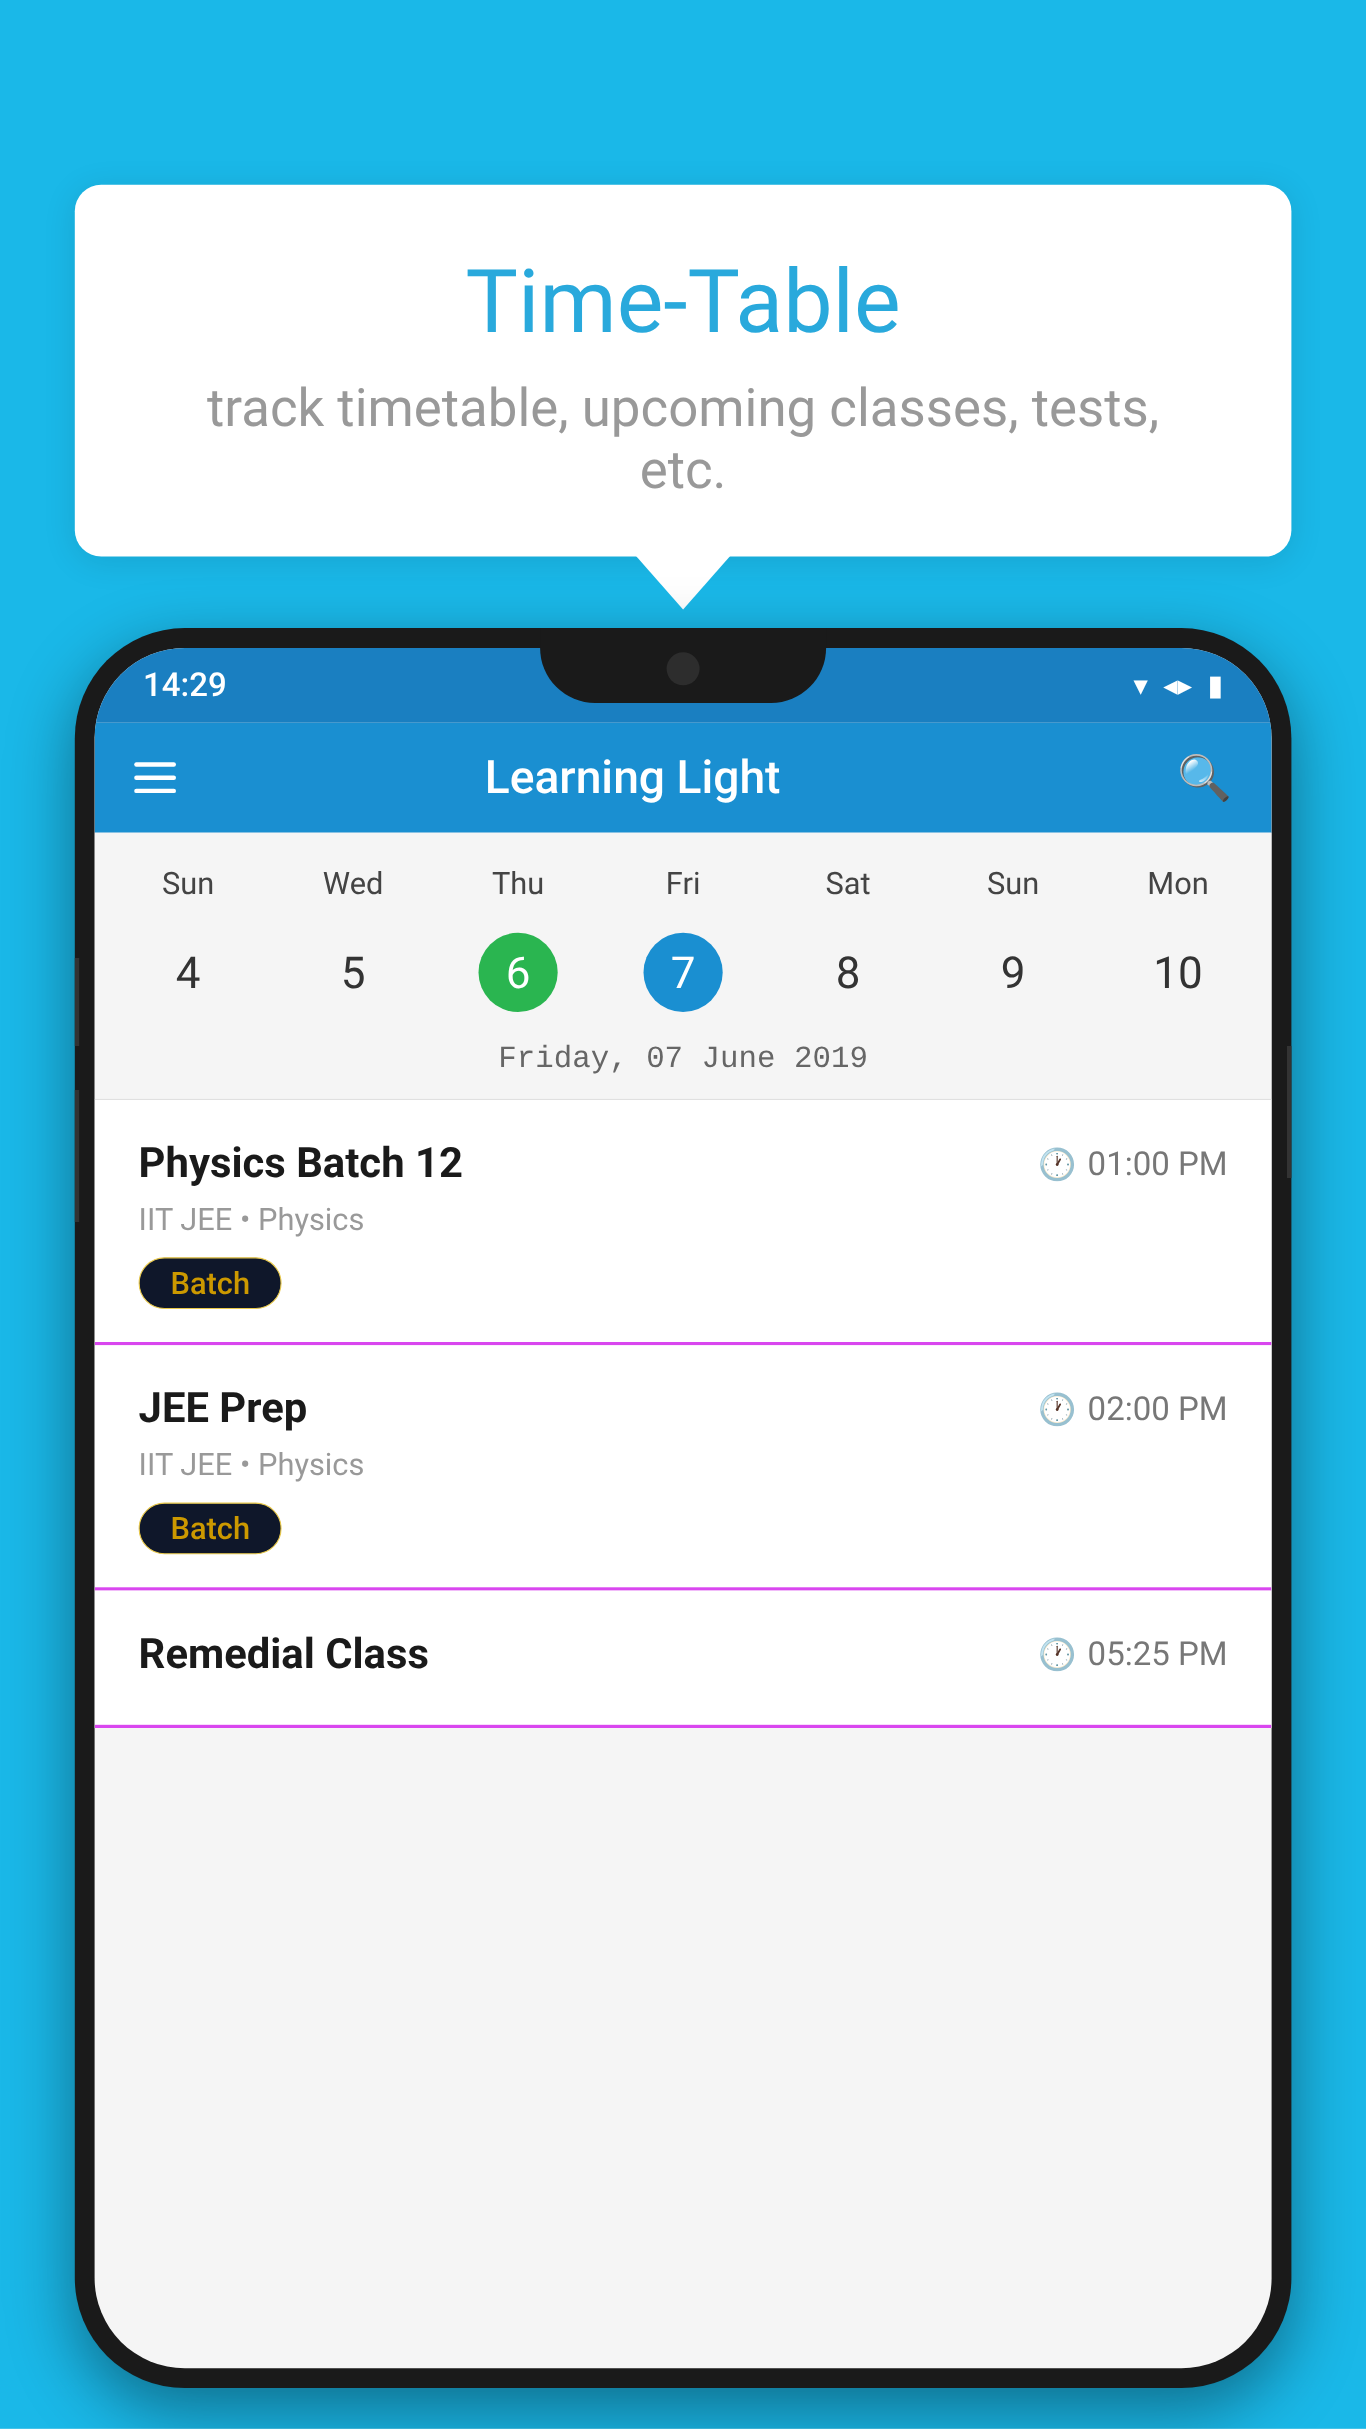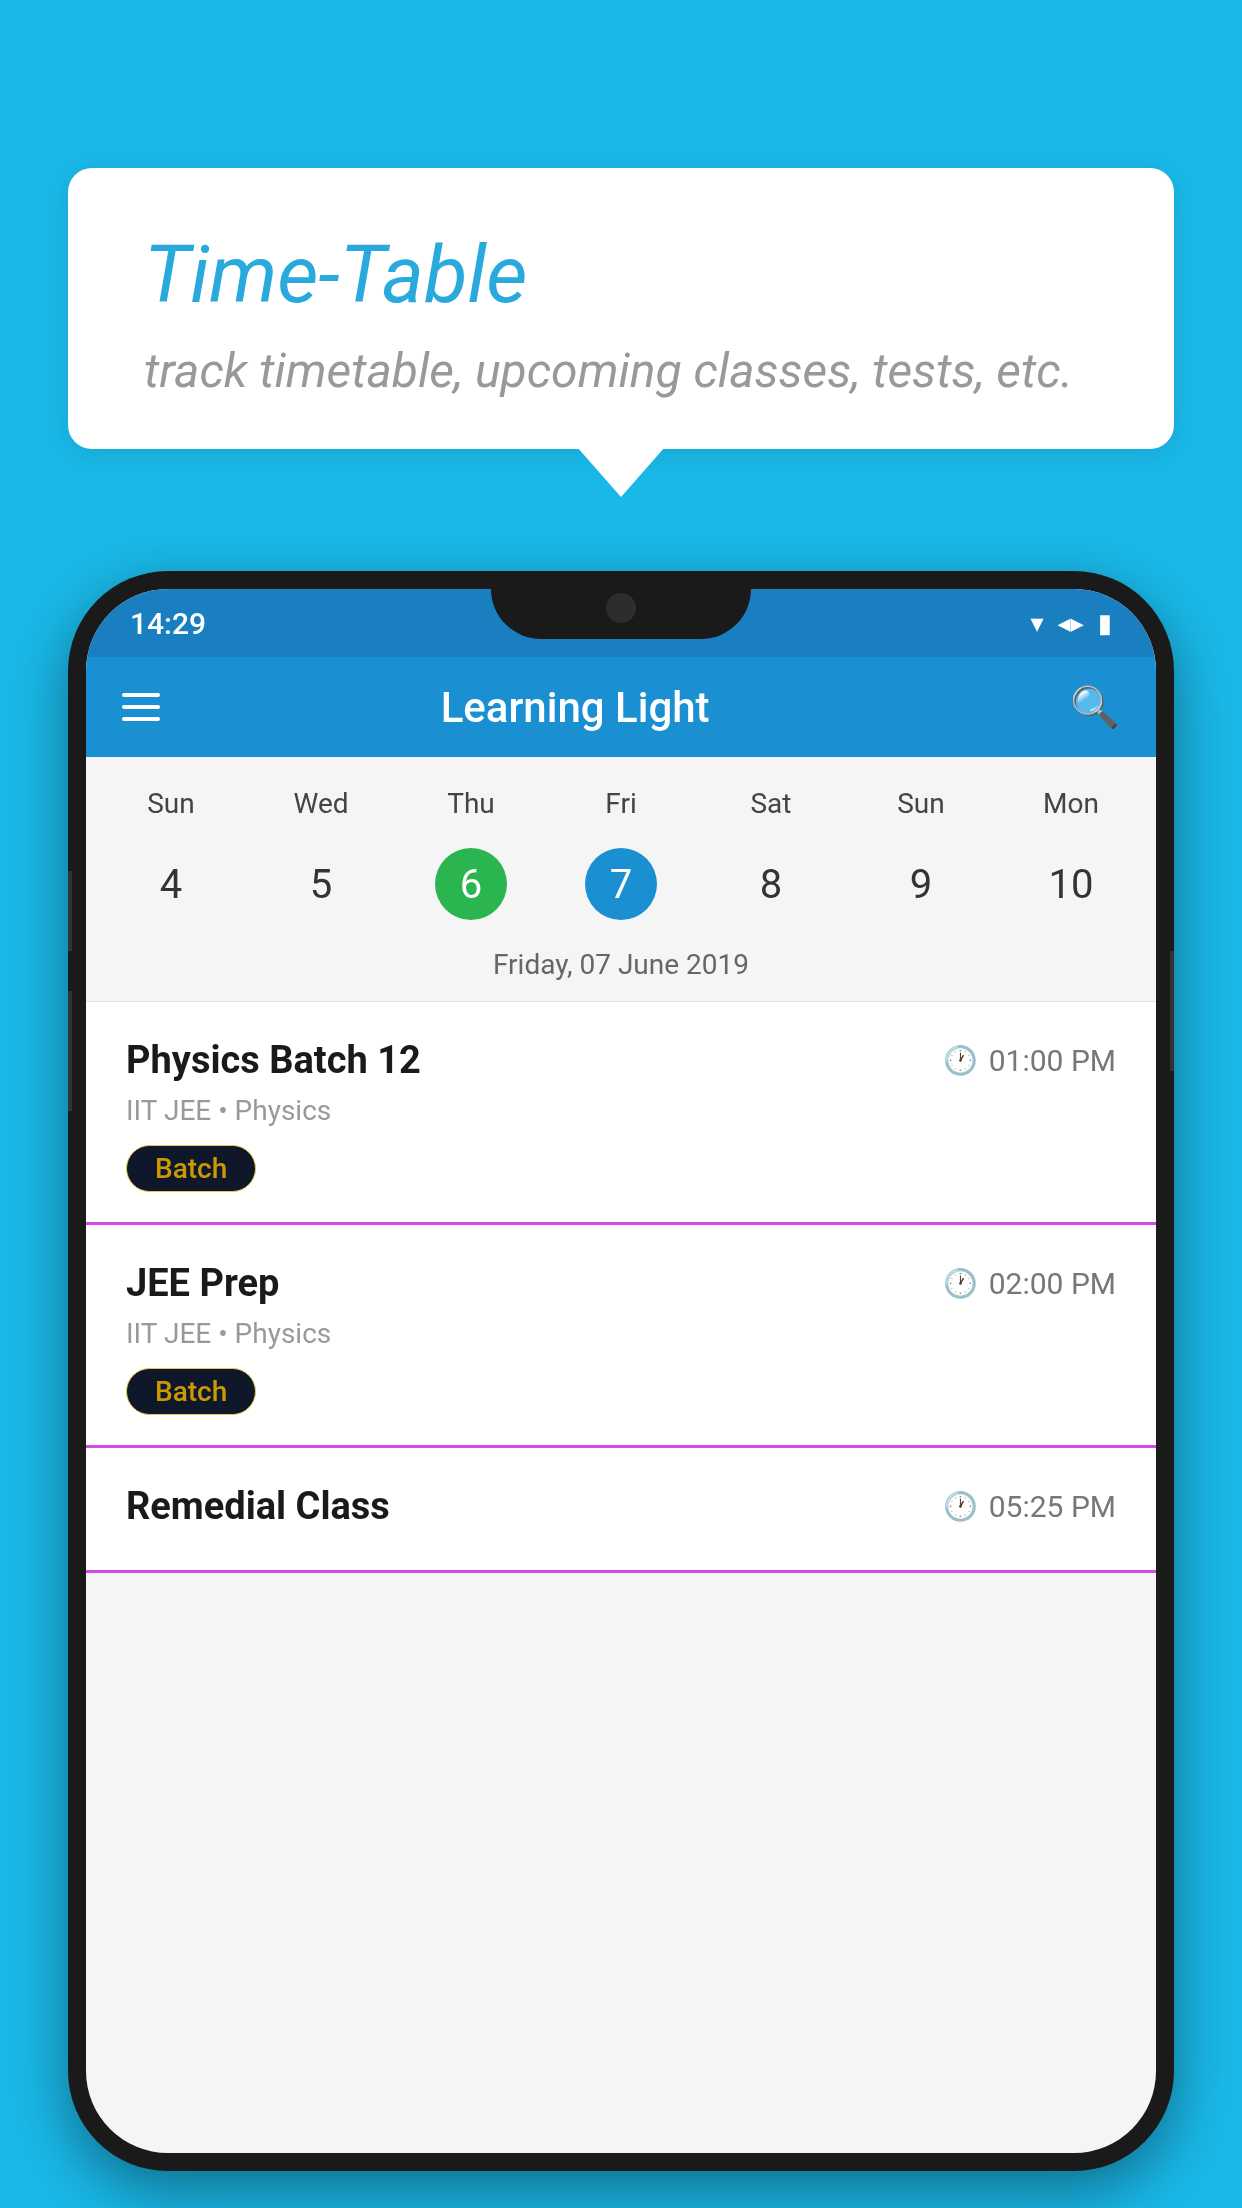--- a/index.html
+++ b/index.html
@@ -14,24 +14,23 @@
     }
 
     
     .tooltip-card {
       position: absolute;
       top: 168px;
       left: 68px;
       width: 1106px;
       background: #ffffff;
       border-radius: 24px;
-      padding: 60px 76px 50px;
-      text-align: left;
+      padding: 60px 120px 50px;
+      text-align: center;
       box-shadow: 0 4px 30px rgba(0,0,0,0.1);
-      font-style: italic;
     }
 
     .tooltip-card::after {
       content: '';
       position: absolute;
       bottom: -48px;
       left: 50%;
       transform: translateX(-50%);
       width: 0;
       height: 0;
@@ -228,20 +227,21 @@
       background: #1a8fd1;
       color: white;
     }
 
     .selected-date-label {
       text-align: center;
       font-size: 28px;
       color: #666;
       padding: 10px 0 20px;
       border-bottom: 1px solid #e0e0e0;
+      font-family: Liberation Mono, monospace;
     }
 
     
     .schedule-list {
       background: white;
       overflow-y: auto;
     }
 
     .schedule-item {
       padding: 36px 40px 30px;

